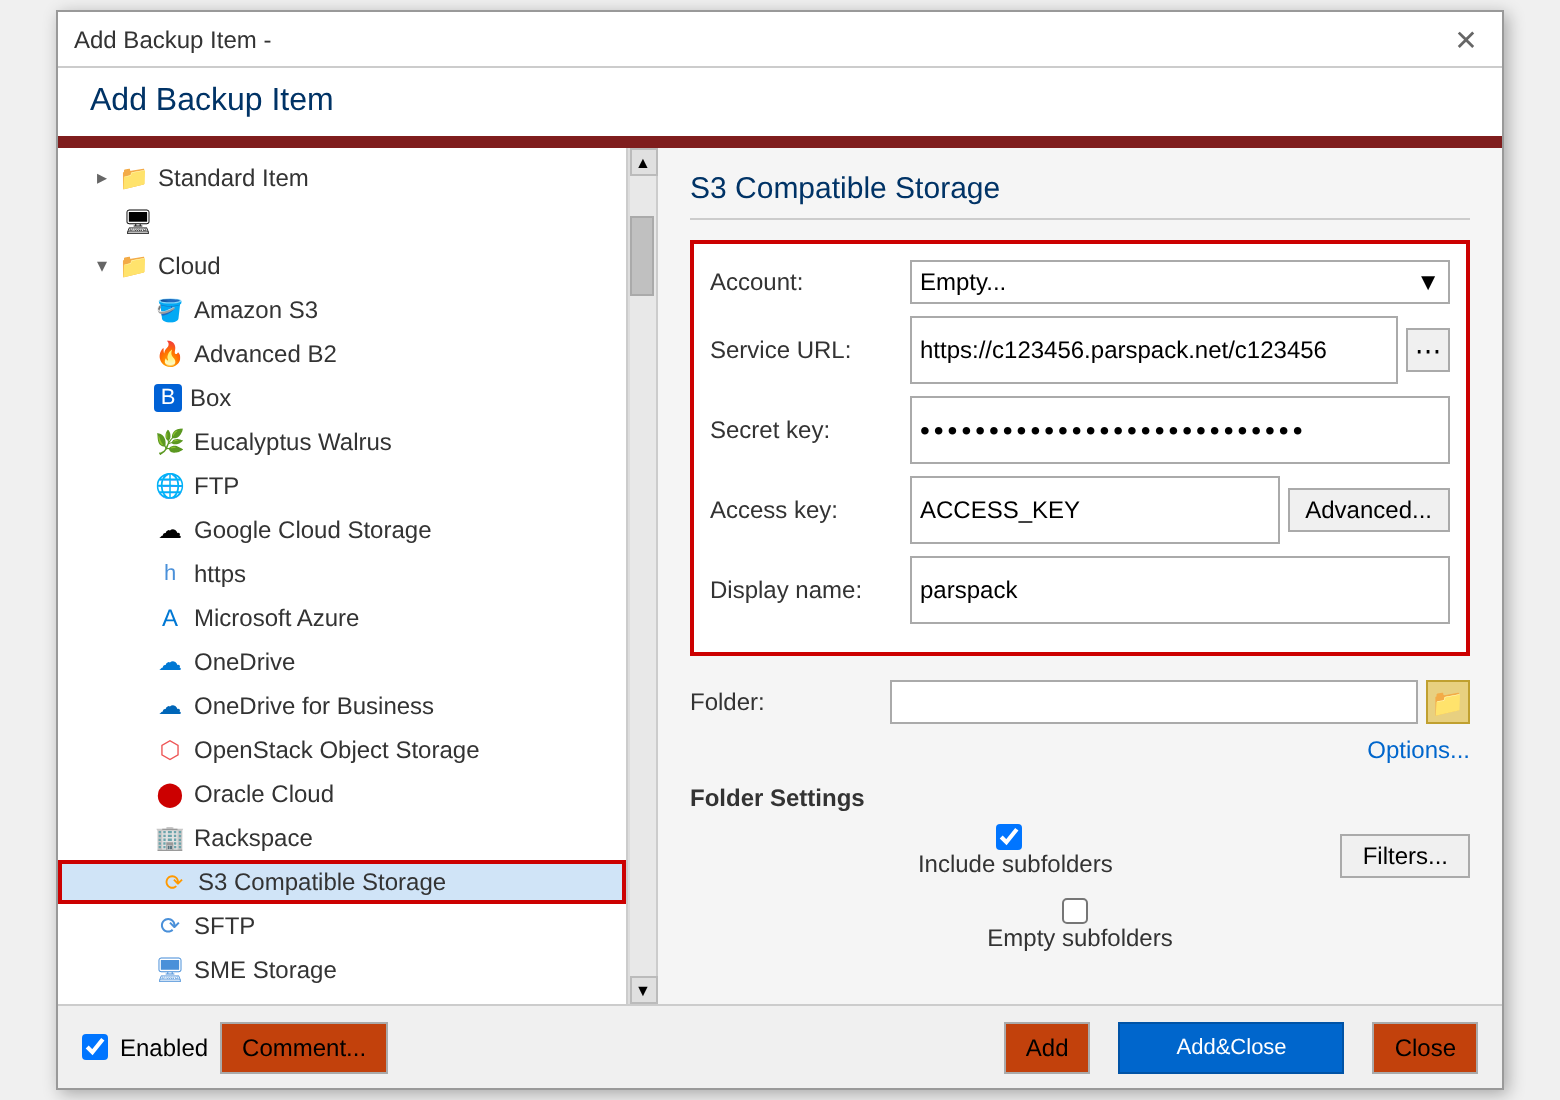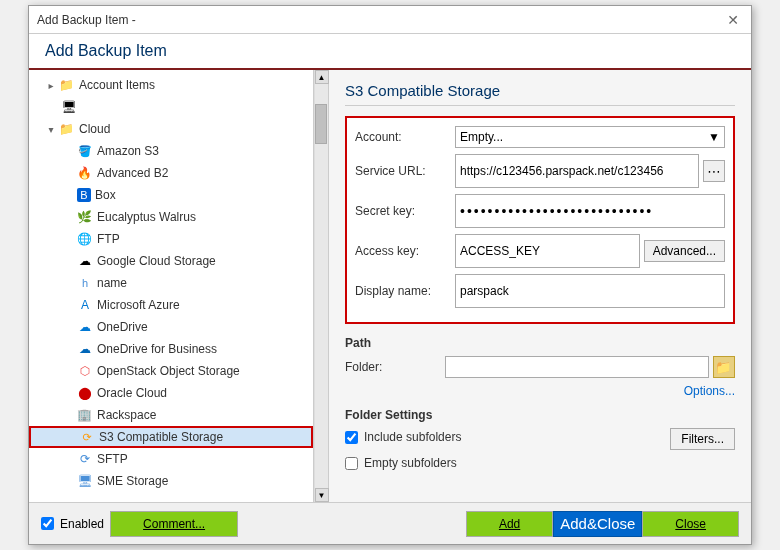--- a/index.html
+++ b/index.html
@@ -42,21 +42,21 @@
       color: #666;
       width: 20px;
       height: 20px;
       display: flex;
       align-items: center;
       justify-content: center;
     }
     .dialog-header {
       background: #fff;
       padding: 8px 0 8px 16px;
-      border-bottom: 2px solid #7f1d1d;
+      border-bottom: 6px solid #7f1d1d;
     }
     .dialog-header h2 {
       font-size: 16px;
       font-weight: normal;
       color: #003366;
     }
     .dialog-content {
       display: flex;
       flex: 1;
       overflow: hidden;
@@ -191,20 +191,21 @@
     .folder-settings-title {
       font-size: 12px;
       font-weight: 600;
       color: #333;
       margin-bottom: 6px;
     }
     .checkbox-row {
       display: flex;
       align-items: center;
       margin-bottom: 4px;
+      flex-direction: column;
     }
     .checkbox-row input[type=checkbox] {
       margin-right: 6px;
     }
     .checkbox-label { font-size: 12px; color: #333; }
     .filters-btn {
       height: 22px;
       padding: 0 10px;
       border: 1px solid #aaa;
       background: #f0f0f0;
@@ -213,45 +214,44 @@
       margin-left: auto;
     }
     
     .bottom-bar {
       background: #f0f0f0;
       border-top: 1px solid #ccc;
       padding: 6px 12px;
       display: flex;
       align-items: center;
       justify-content: flex-end;
-      gap: 0;
+      gap: 14px;
       height: 42px;
     }
     .bottom-left {
       display: flex;
       align-items: center;
       gap: 6px;
       margin-right: auto;
     }
     .btn-main {
       height: 26px;
-      padding: 0 32px;
-      border: 1px solid #aaa;
-      background: #84cc16;
-      font-size: 12px;
-      cursor: pointer;
-      text-decoration: underline;
+      padding: 0 10px;
+      border: 1px solid #aaa;
+      background: #c2410c;
+      font-size: 12px;
+      cursor: pointer;
     }
     .btn-accent {
       height: 26px;
-      padding: 0 6px;
+      padding: 0 28px;
       border: 1px solid #0053a6;
       background: #0066cc;
       color: #fff;
-      font-size: 15px;
+      font-size: 11px;
       cursor: pointer;
     }
     .password-dots {
       letter-spacing: 2px;
       font-size: 14px;
     }
     
     .folder-input-container {
       display: flex;
       align-items: center;
@@ -338,21 +338,21 @@
   </div>
 
   <div class="dialog-content">
 
     <div class="left-panel-wrapper">
       <div class="left-panel">
 
         <div class="tree-item tree-indent-1">
           <span class="expand-icon">▸</span>
           <span class="tree-icon" style="color:#f0c040">📁</span>
-          <span class="tree-label">Account Items</span>
+          <span class="tree-label">Standard Item</span>
         </div>
 
         <div class="tree-item tree-indent-2">
           <span class="tree-icon">🖥</span>
         </div>
 
         <div class="tree-item tree-indent-1">
           <span class="expand-icon">▾</span>
           <span class="tree-icon" style="color:#f0c040">📁</span>
           <span class="tree-label">Cloud</span>
@@ -383,21 +383,21 @@
           <span class="tree-label">FTP</span>
         </div>
 
         <div class="tree-item tree-indent-3">
           <span class="tree-icon" style="font-size:12px">☁</span>
           <span class="tree-label">Google Cloud Storage</span>
         </div>
 
         <div class="tree-item tree-indent-3">
           <span class="tree-icon" style="font-size:11px;color:#4a90d9">h</span>
-          <span class="tree-label">name</span>
+          <span class="tree-label">https</span>
         </div>
 
         <div class="tree-item tree-indent-3">
           <span class="tree-icon" style="font-size:12px;color:#0078d4">A</span>
           <span class="tree-label">Microsoft Azure</span>
         </div>
 
         <div class="tree-item tree-indent-3">
           <span class="tree-icon" style="font-size:12px;color:#0078d4">☁</span>
           <span class="tree-label">OneDrive</span>
@@ -481,21 +481,20 @@
           <button class="btn-small">Advanced...</button>
         </div>
 
         <div class="form-row">
           <span class="form-label">Display name:</span>
           <input class="form-input" type="text" value="parspack" style="">
         </div>
       </div>
 
       <div class="path-section">
-        <div class="path-section-title">Path</div>
 
         <div class="form-row">
           <span class="form-label">Folder:</span>
           <div class="folder-input-container">
             <input class="folder-input" type="text" style="">
             <button class="browse-btn" style="background:#e8d080;border-color:#c0a030;">
               <span>📁</span>
             </button>
           </div>
         </div>

